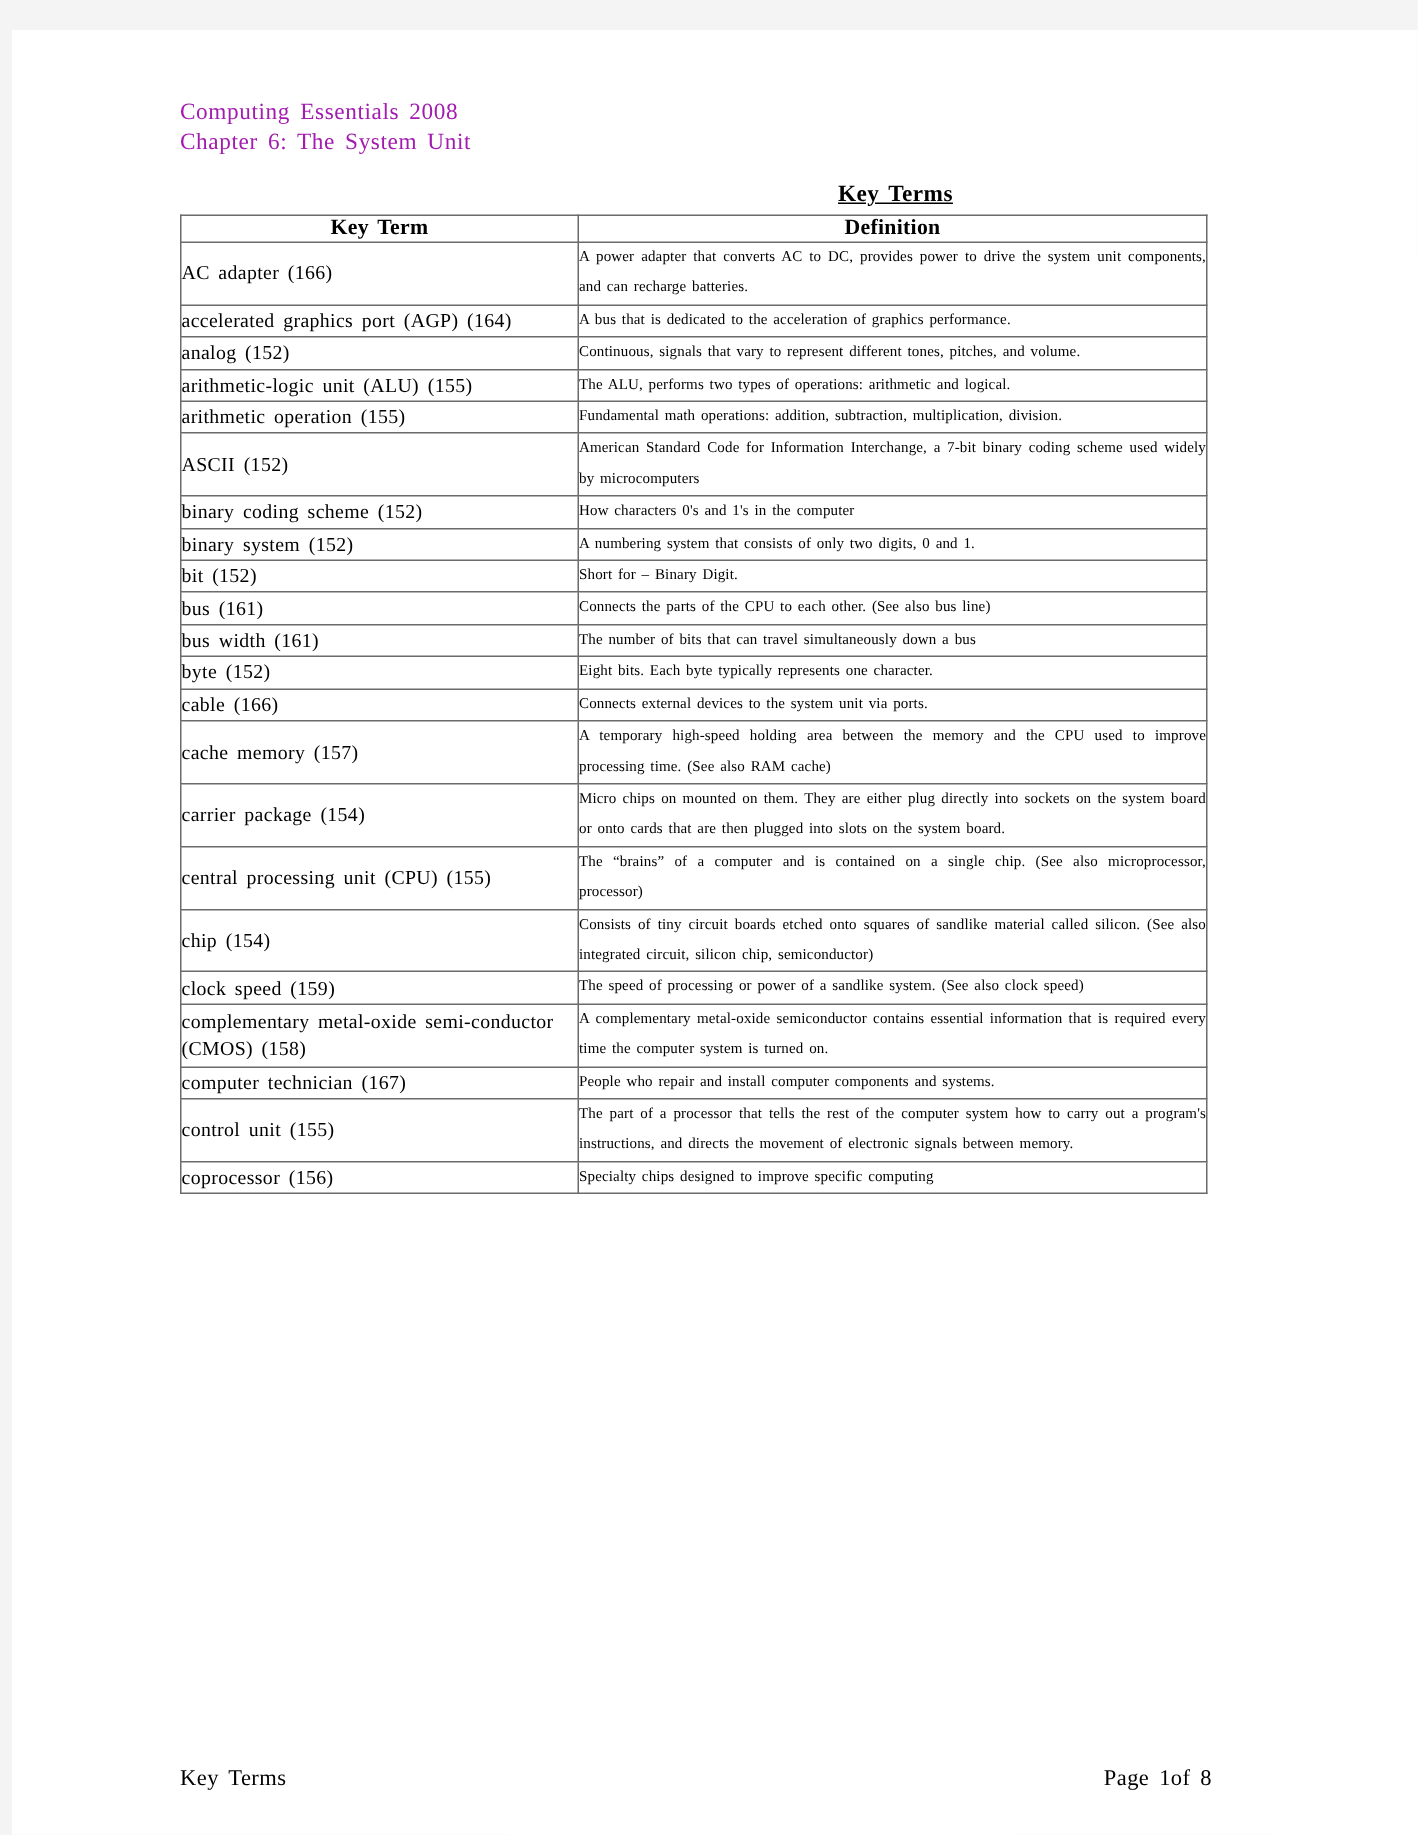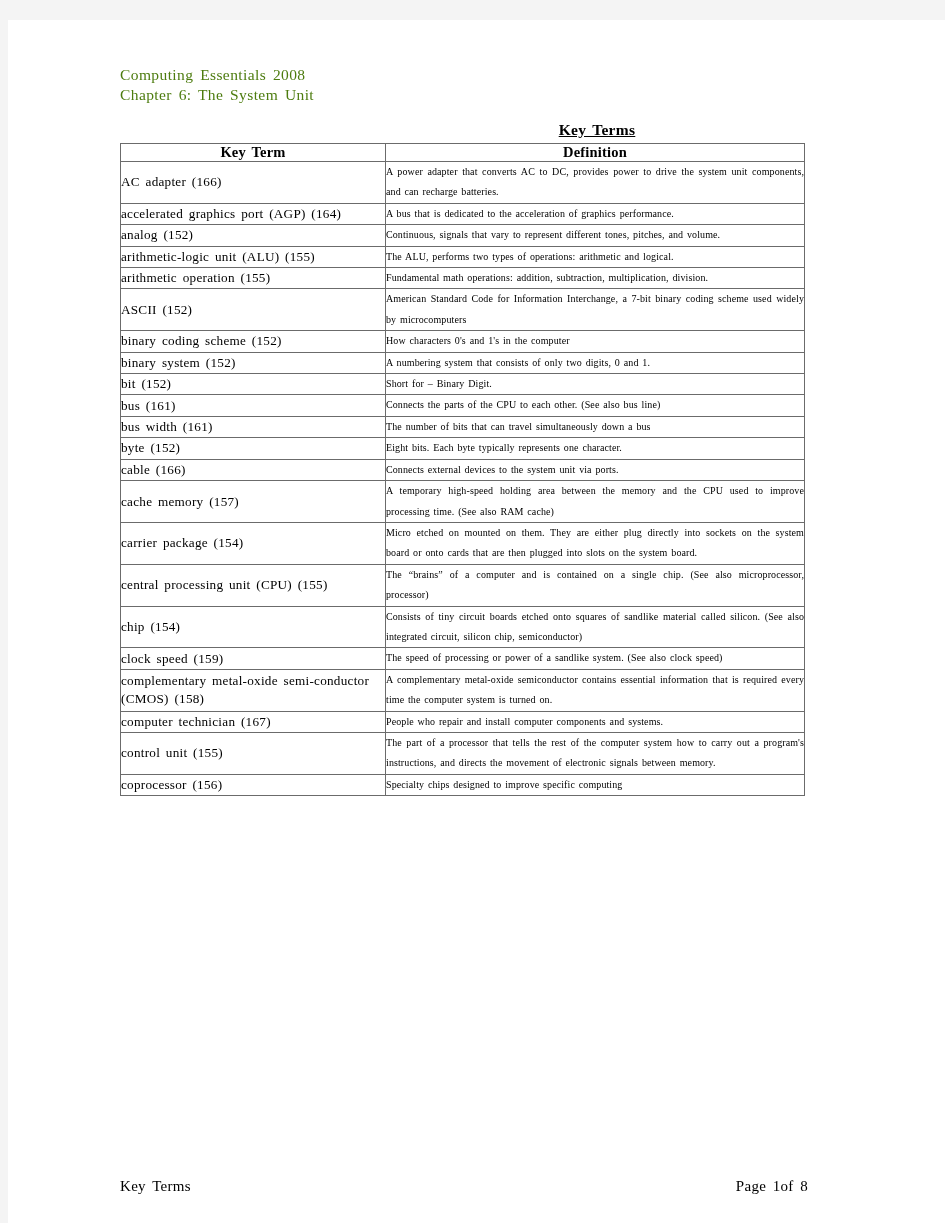--- a/index.html
+++ b/index.html
@@ -24,21 +24,21 @@
   }
   .doc-inner {
     position: absolute;
     left: 104px;
     top: 45px;
     width: 700px;
   }
   .doc-head {
     font-size: 15.5px;
     line-height: 20px;
-    color: #4d7c0f;
+    color: #a21caf;
     letter-spacing: 0.4px;
     word-spacing: 2.5px;
     margin-left: 8px;
   }
   .doc-head div { white-space: nowrap; }
 
   .key-terms-title {
     text-align: center;
     font-weight: bold;
     font-size: 15.5px;
@@ -184,21 +184,21 @@
           <tr>
             <td class="term">cable (166)</td>
             <td class="def">Connects external devices to the system unit via ports.</td>
           </tr>
           <tr>
             <td class="term">cache memory (157)</td>
             <td class="def">A temporary high-speed holding area between the memory and the CPU used to improve processing time.  (See also RAM cache)</td>
           </tr>
           <tr>
             <td class="term">carrier package (154)</td>
-            <td class="def">Micro etched on mounted on them.  They are either plug directly into sockets on the system board or onto cards that are then plugged into slots on the system board.</td>
+            <td class="def">Micro chips on mounted on them.  They are either plug directly into sockets on the system board or onto cards that are then plugged into slots on the system board.</td>
           </tr>
           <tr>
             <td class="term">central processing unit (CPU) (155)</td>
             <td class="def">The “brains” of a computer and is contained on a single chip. (See also microprocessor, processor)</td>
           </tr>
           <tr>
             <td class="term">chip (154)</td>
             <td class="def">Consists of tiny circuit boards etched onto squares of sandlike material called silicon. (See also integrated circuit, silicon chip, semiconductor)</td>
           </tr>
           <tr>

